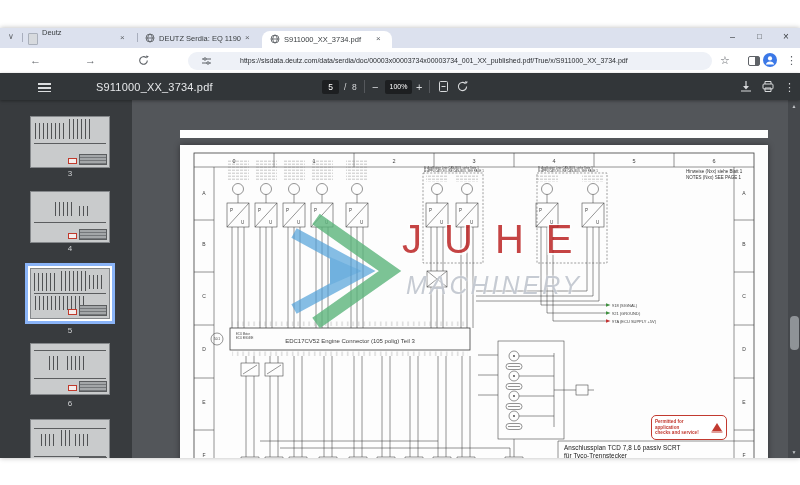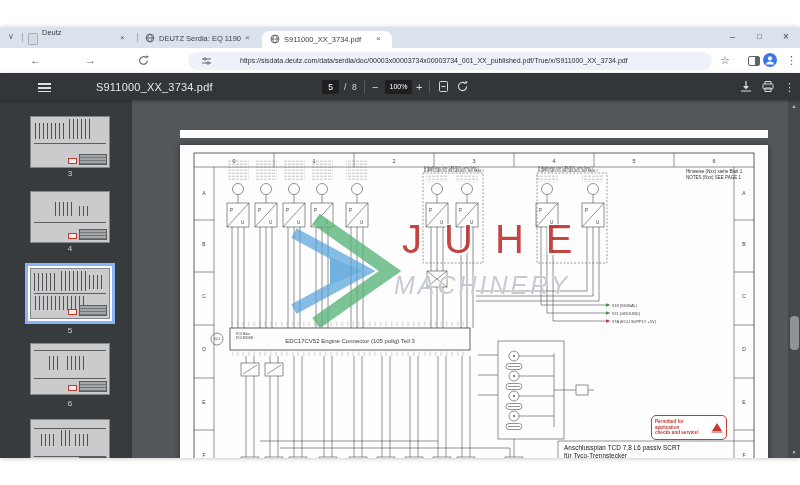--- a/index.html
+++ b/index.html
@@ -438,21 +438,21 @@
             <text x="473" y="338" font-size="3">Benennung</text>
           </g>
         </svg>
 
         <svg class="abs" style="left:98px;top:66px;opacity:.8;" width="132" height="120" viewBox="0 0 132 120">
           <polyline points="38,8 112,60 38,112" stroke="#5cb57c" stroke-width="13" fill="none"></polyline>
           <polyline points="16,22 86,60 16,98" stroke="#4e9fd8" stroke-width="11" fill="none" opacity=".85"></polyline>
           <polygon points="52,46 84,60 52,74" fill="#4e9fd8"></polygon>
         </svg>
         <div class="abs wm-juhe" style="left:222px;top:72px;">JUHE</div>
-        <div class="abs wm-mach" style="left:214px;top:126px;">MACHINERY</div>
+        <div class="abs wm-mach" style="left:226px;top:126px;">MACHINERY</div>
 
         <div class="abs notes" style="left:506px;top:24px;">
           <div>Hinweise (Nxx) siehe Blatt 1</div>
           <div>NOTES (Nxx) SEE PAGE 1</div>
         </div>
 
         <div class="abs stamp" style="left:471px;top:270px;width:76px;height:25px;">
           <div class="t">
             <div>Permitted for application</div>
             <div>checks and service!</div>

